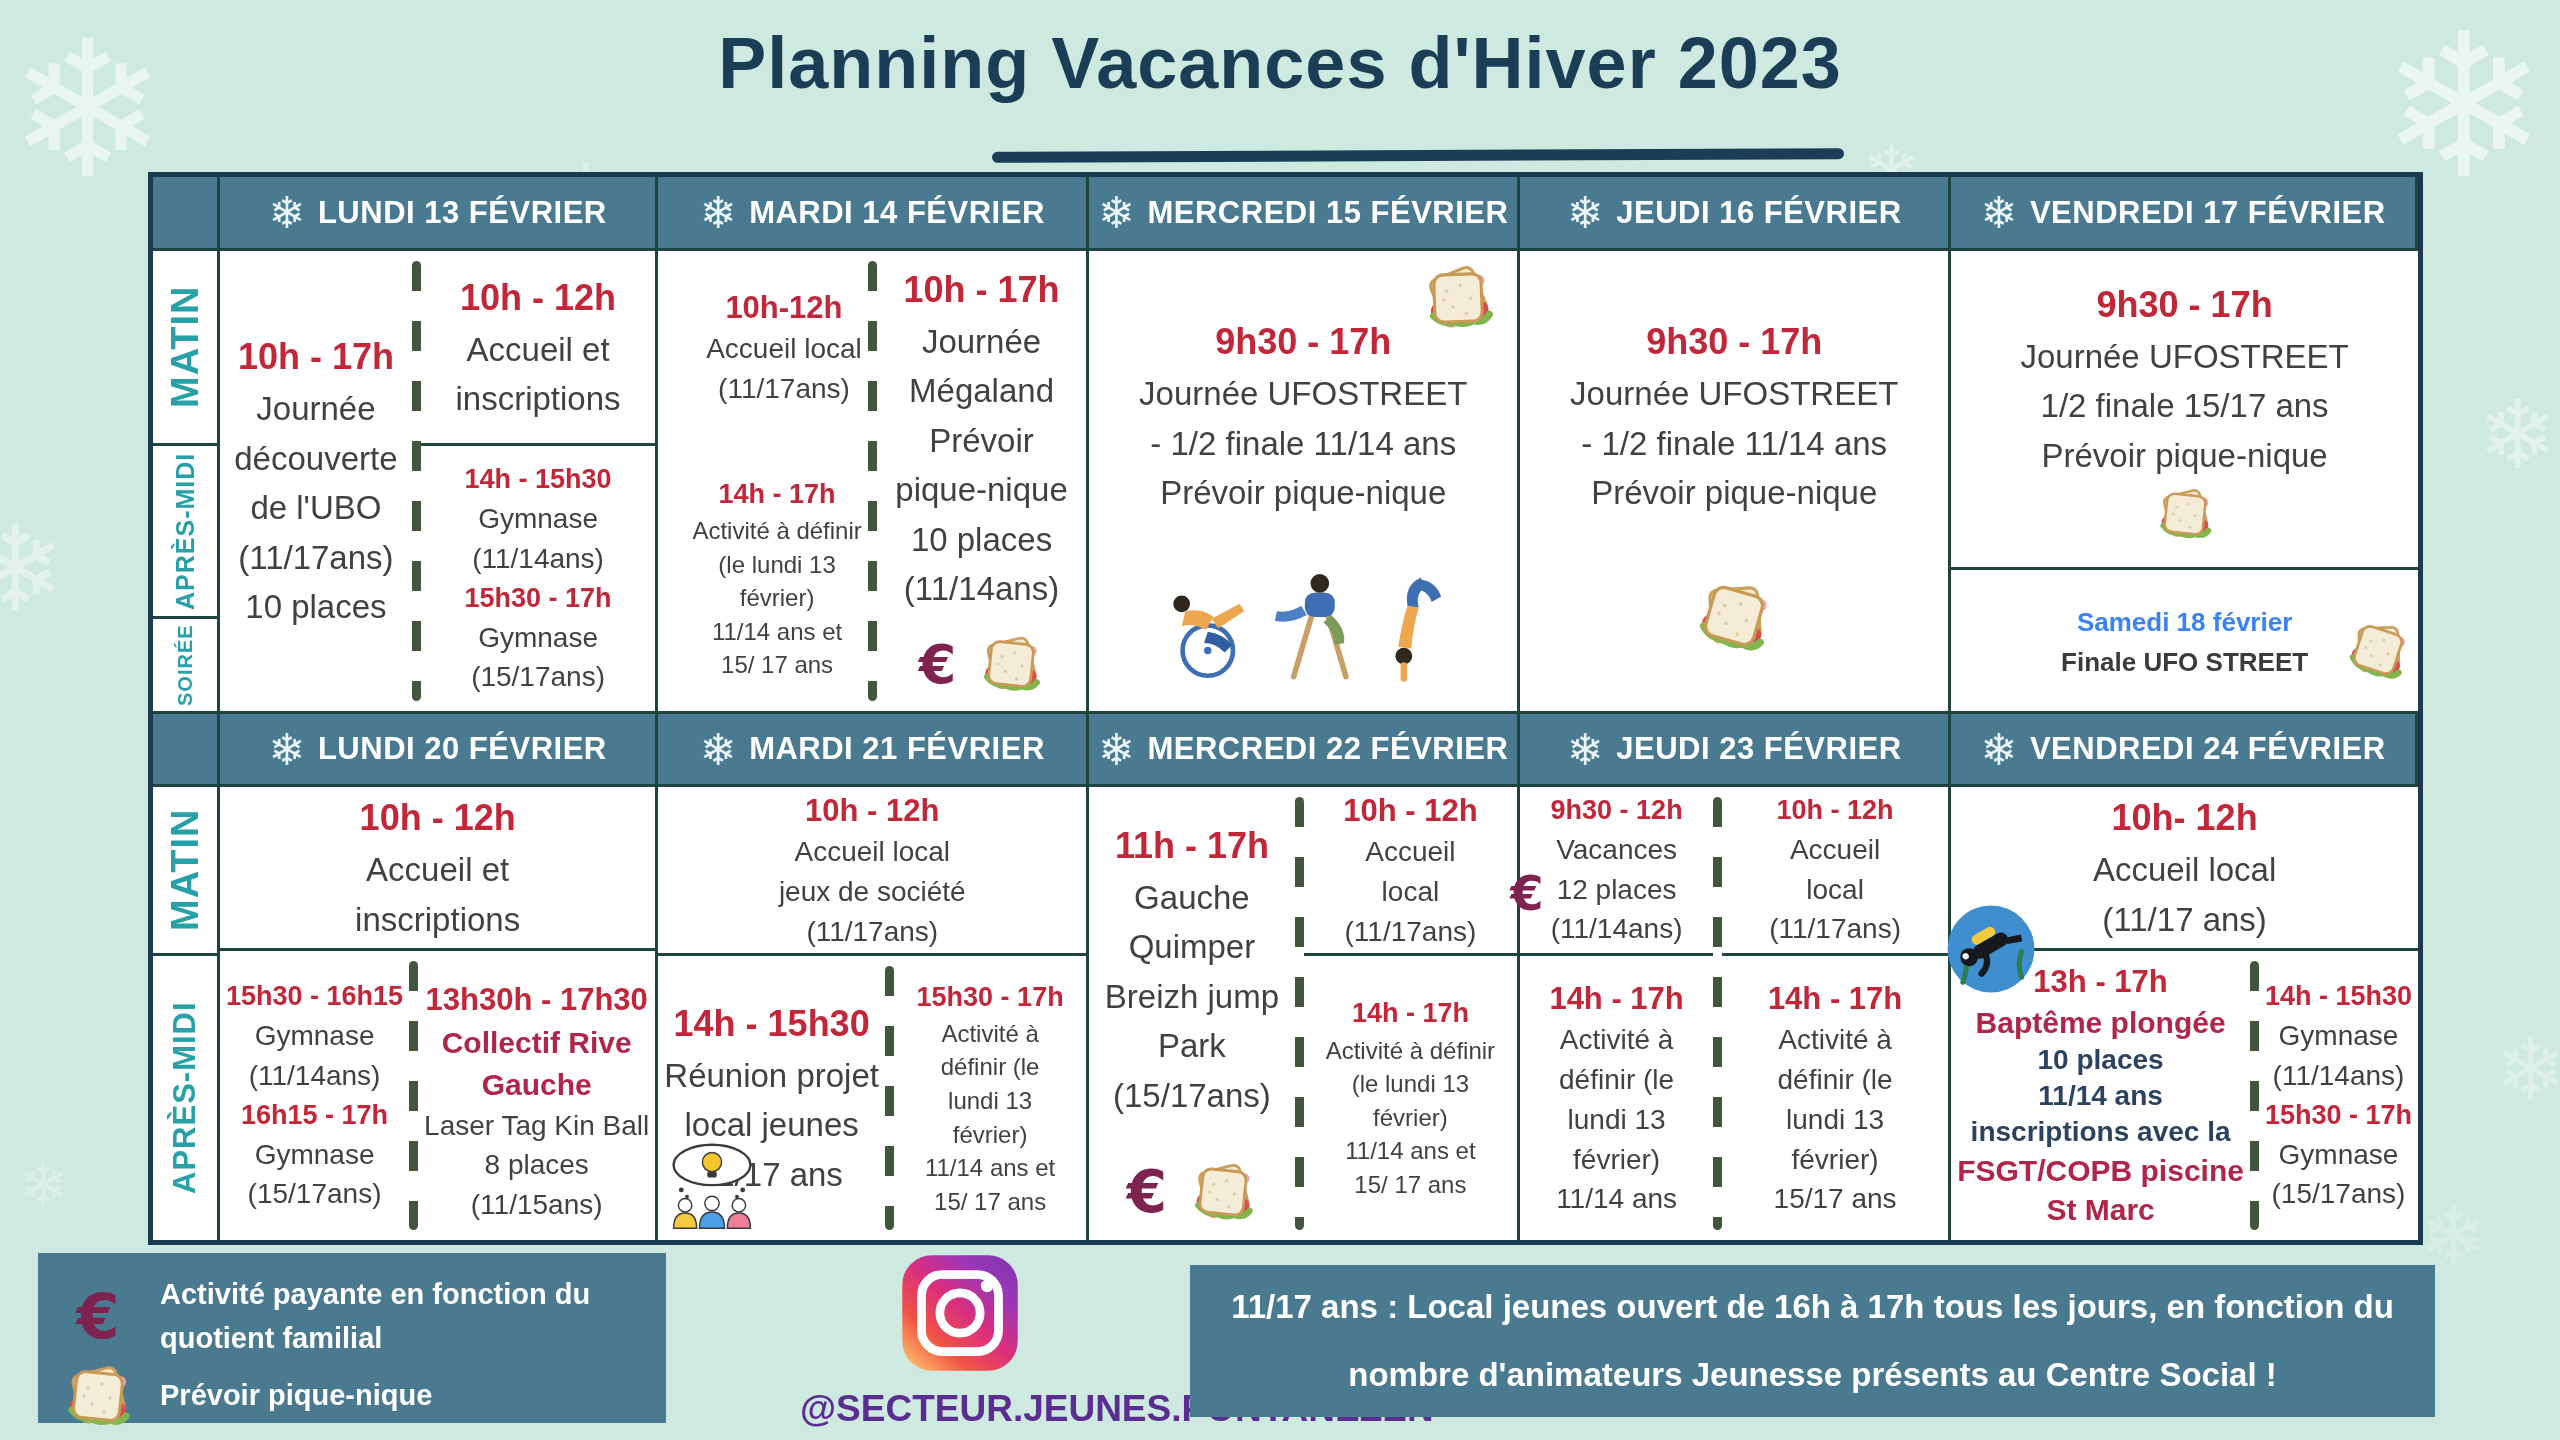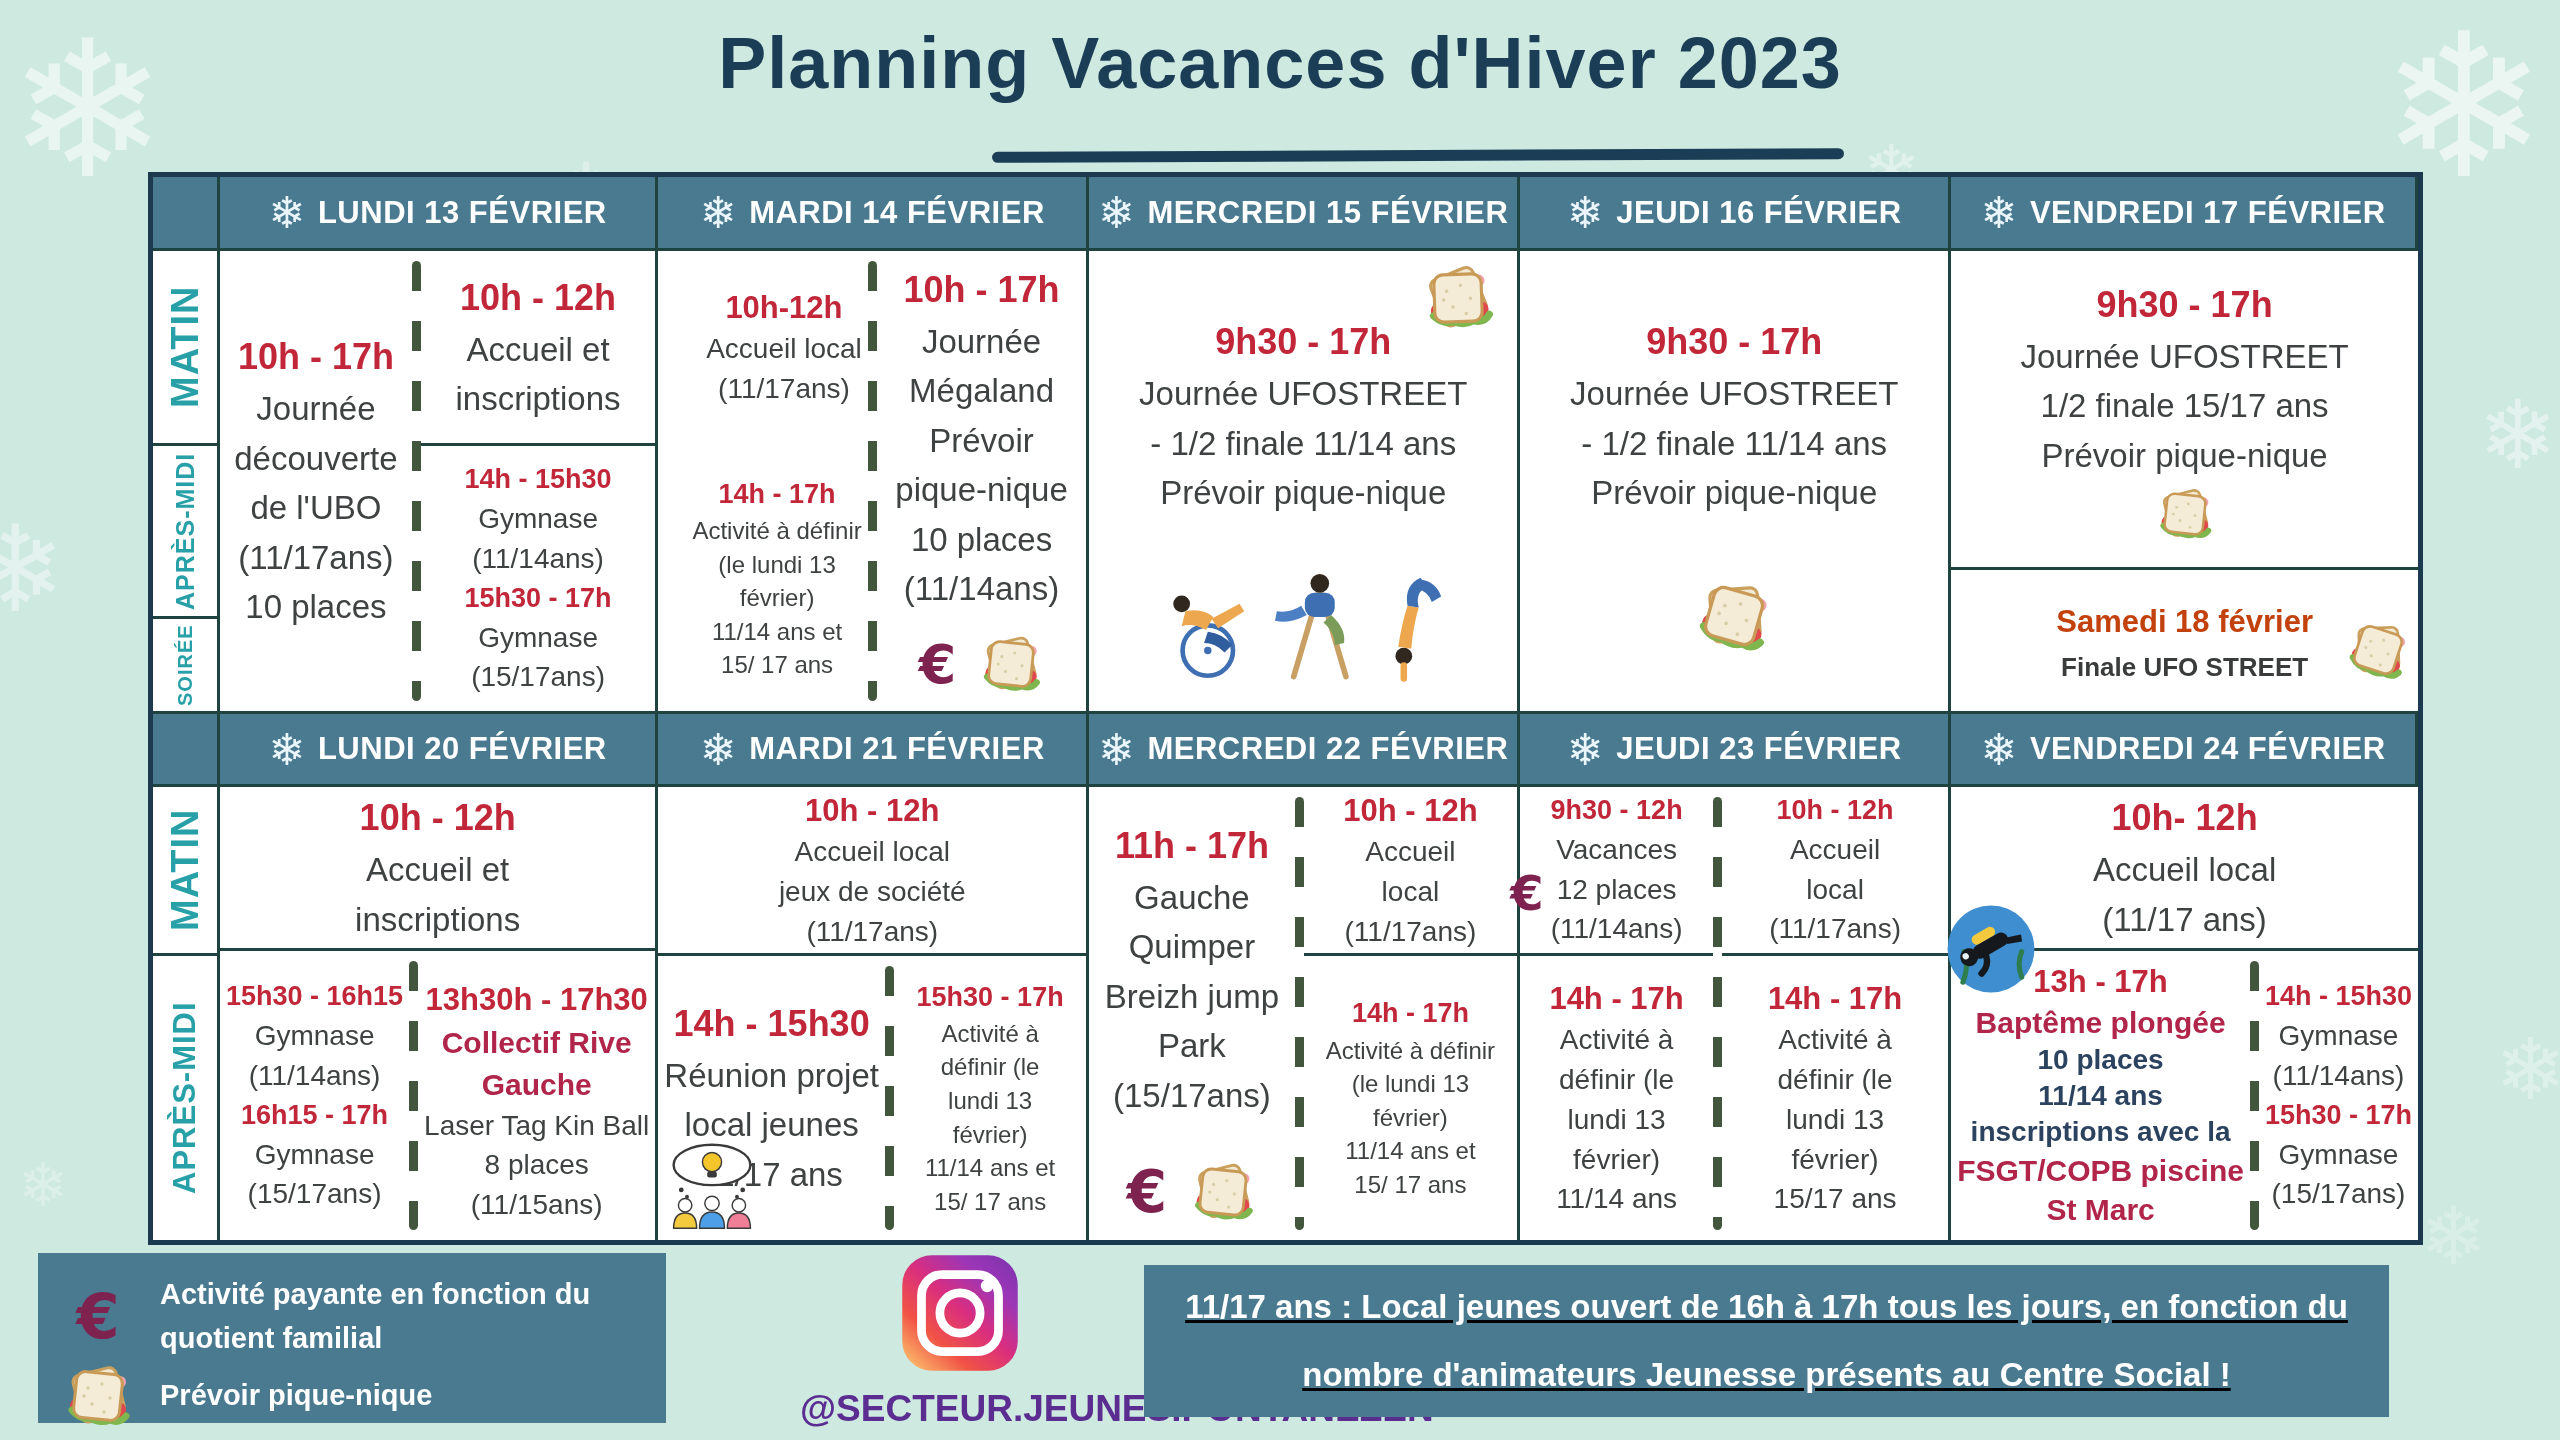--- a/index.html
+++ b/index.html
@@ -47,38 +47,38 @@
   .grow{flex:1 1 auto;min-height:0;}
   .ln{white-space:nowrap;}
   .t1{font-size:36px;font-weight:bold;color:var(--red);line-height:1.5;}
   .t2{font-size:31px;font-weight:bold;color:var(--red);line-height:1.4;}
   .t3{font-size:27px;font-weight:bold;color:var(--red);line-height:1.45;}
   .d1{font-size:33px;color:var(--dark);line-height:1.5;}
   .d2{font-size:28px;color:var(--dark);line-height:1.42;}
   .d3{font-size:24px;color:var(--dark);line-height:1.4;}
   .c1{font-size:30px;font-weight:bold;color:var(--crimson);line-height:1.4;}
   .n1{font-size:28px;font-weight:bold;color:var(--navy);line-height:1.35;}
-  .b1{font-size:31px;font-weight:bold;color:#c2410c;line-height:1.7;}
+  .b1{font-size:26px;font-weight:bold;color:#3b82f6;line-height:1.7;}
   .b2{font-size:26px;font-weight:bold;color:#3a3c3c;line-height:1.4;}
   .w1{font-size:33px;font-weight:bold;color:#ffffff;line-height:2.05;white-space:nowrap;}
   .tight .ln{line-height:1.3;}
   .euro{font-weight:bold;color:var(--maroon);font-family:"DejaVu Sans", sans-serif;}
   .iconrow{display:flex;align-items:center;justify-content:center;gap:22px;padding:6px 0 14px;}
   .icon{display:inline-flex;align-items:center;justify-content:center;}
 
   
   .legend{position:absolute;left:38px;top:1253px;width:628px;height:170px;background:var(--teal);
           display:flex;flex-direction:column;justify-content:space-between;padding:20px 24px;box-sizing:border-box;}
   .legend-row{display:flex;align-items:center;gap:26px;}
   .legend-row .txt{color:#fff;font-size:29px;font-weight:bold;line-height:1.5;text-align:left;}
   .ig{position:absolute;left:800px;top:1250px;width:320px;text-align:center;}
   .ig-logo{width:126px;height:126px;margin:0 auto;}
   .ig-handle{margin-top:8px;font-size:37px;font-weight:bold;color:var(--purple);letter-spacing:0px;white-space:nowrap;}
-  .banner{position:absolute;left:1144px;top:1265px;width:1245px;height:152px;background:var(--teal);
-          display:flex;flex-direction:column;align-items:center;justify-content:center;text-decoration:underline;}
+  .banner{position:absolute;left:1190px;top:1265px;width:1245px;height:152px;background:var(--teal);
+          display:flex;flex-direction:column;align-items:center;justify-content:center;}
 
   
   .abs{position:absolute;z-index:3;}
   svg{display:block;}
 </style>
 </head>
 <body>
 
 <div class="flake" style="left:8px;top:0px;font-size:190px;opacity:.55;">❄</div>
 <div class="flake" style="left:2380px;top:-10px;font-size:200px;opacity:.6;">❄</div>

